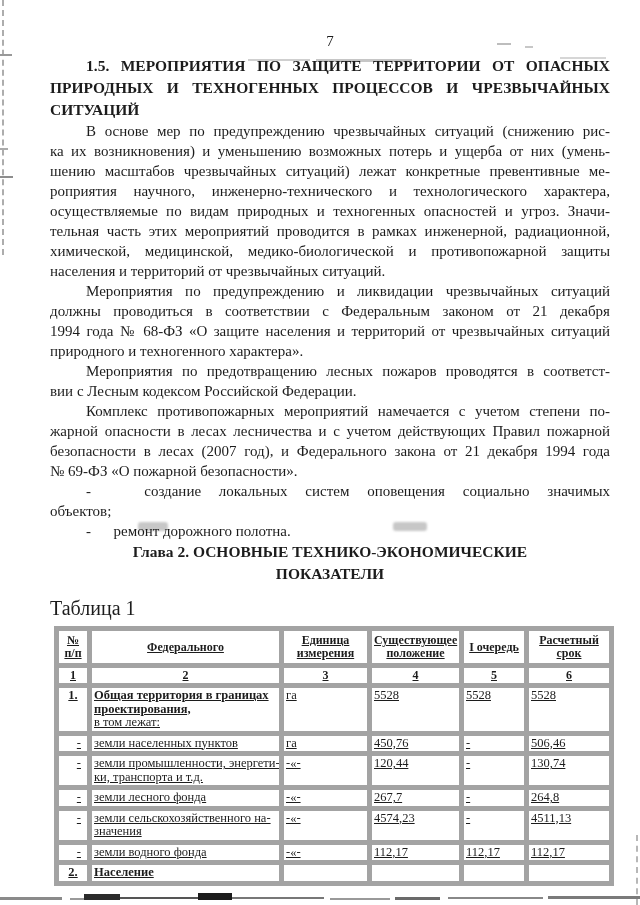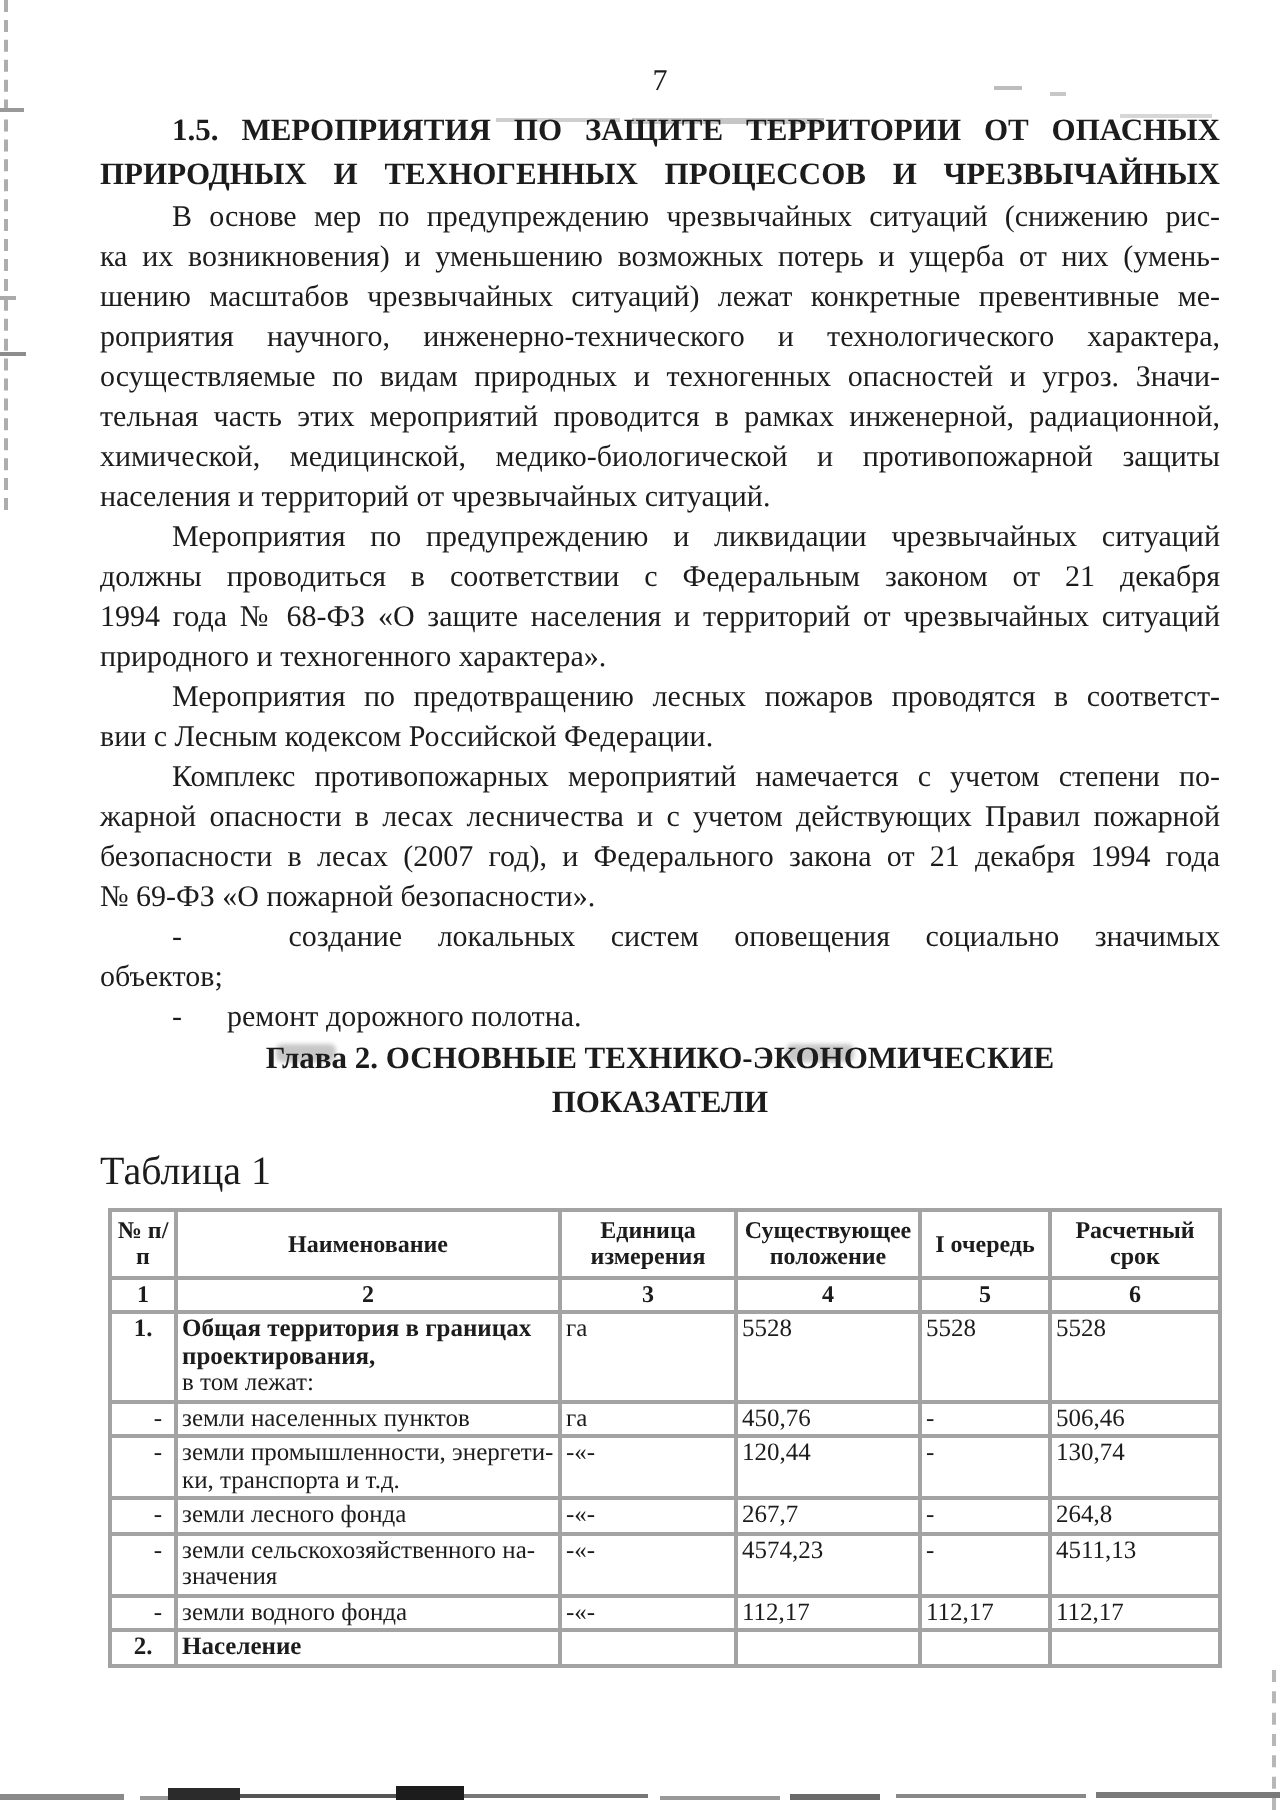--- a/index.html
+++ b/index.html
@@ -60,22 +60,23 @@
   }
   table.indicators {
     border-collapse: collapse;
     table-layout: fixed;
     width: 556px;
     margin-left: 4px;
     margin-top: 9px;
     border: 2px solid #141414;
   }
   table.indicators th, table.indicators td {
-    border: 2px solid #a3a3a3;
+    border: 5px solid #a3a3a3;
     overflow: hidden;
+    text-decoration: underline;
   }
   table.indicators th {
     font-size: 12px;
     line-height: 13px;
     font-weight: bold;
     text-align: center;
     vertical-align: middle;
     padding: 3px 2px;
   }
   tr.numrow td {
@@ -130,20 +131,21 @@
   <div class="art" style="left:448px; top:897px; width:95px; height:2px; background:#888;"></div>
   <div class="art" style="left:548px; top:896px; width:92px; height:3px; background:#7a7a7a;"></div>
 
   <div class="content">
 
     <div class="page-number">7</div>
 
     <div class="section-heading">
         <div class="tline">1.5. МЕРОПРИЯТИЯ ПО ЗАЩИТЕ ТЕРРИТОРИИ ОТ ОПАСНЫХ</div>
         <div class="tline">ПРИРОДНЫХ И ТЕХНОГЕННЫХ ПРОЦЕССОВ И ЧРЕЗВЫЧАЙНЫХ</div>
+        <div class="tline tline-last">СИТУАЦИЙ</div>
       </div>
 
     <div>
         <div class="para indent">
           <div class="tline">В основе мер по предупреждению чрезвычайных ситуаций (снижению рис-</div>
           <div class="tline">ка их возникновения) и уменьшению возможных потерь и ущерба от них (умень-</div>
           <div class="tline">шению масштабов чрезвычайных ситуаций) лежат конкретные превентивные ме-</div>
           <div class="tline">роприятия научного, инженерно-технического и технологического характера,</div>
           <div class="tline">осуществляемые по видам природных и техногенных опасностей и угроз. Значи-</div>
           <div class="tline">тельная часть этих мероприятий проводится в рамках инженерной, радиационной,</div>
@@ -187,21 +189,21 @@
         <col style="width:33px">
           <col style="width:192px">
           <col style="width:88px">
         <col style="width:92px">
           <col style="width:65px">
           <col style="width:85px">
       </colgroup>
       <thead>
         <tr>
           <th>№ п/п</th>
-          <th>Наименование</th>
+          <th>Федерального</th>
           <th>Единица измерения</th>
           <th>Существующее положение</th>
           <th>I очередь</th>
           <th>Расчетный срок</th>
         </tr>
         <tr class="numrow">
           <td>1</td>
           <td>2</td>
           <td>3</td>
           <td>4</td>

